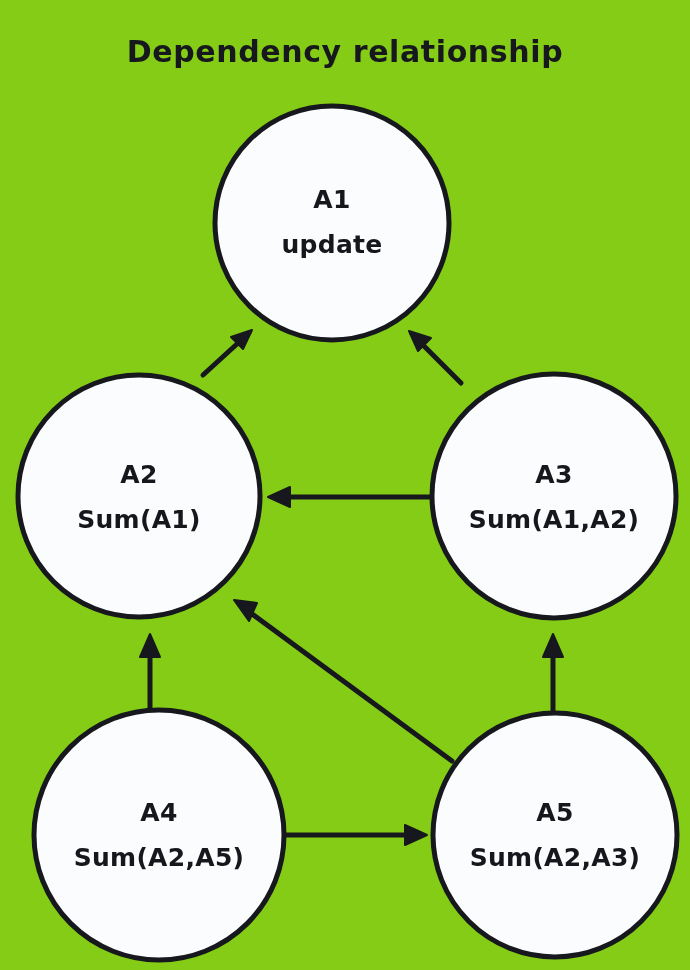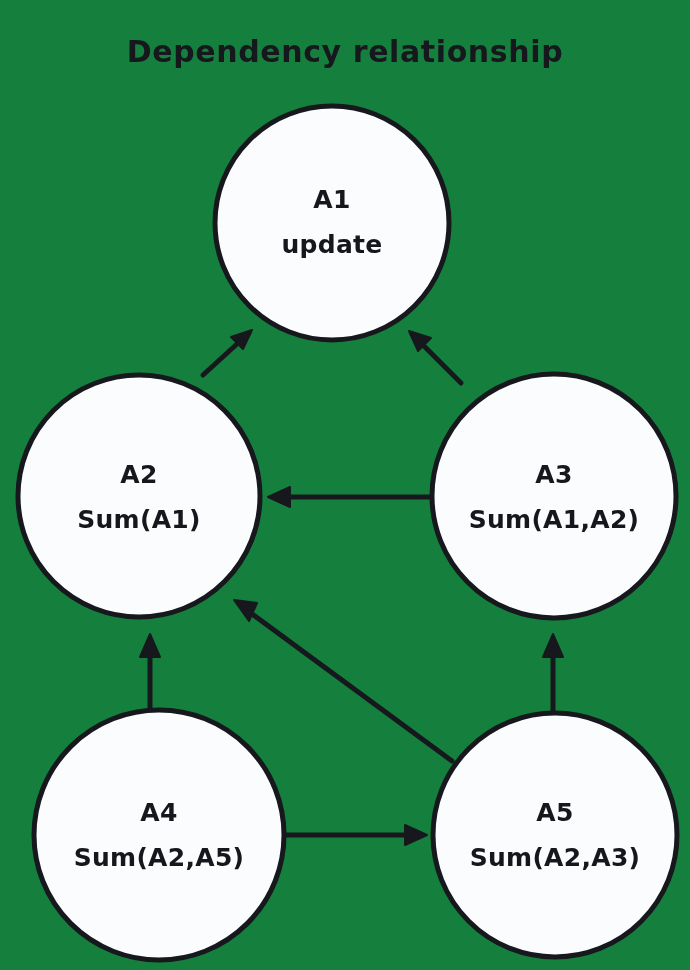--- a/index.html
+++ b/index.html
@@ -11,21 +11,21 @@
     width: 690px;
     height: 970px;
     background: #f7f9fb;
     font-family: "DejaVu Sans", sans-serif;
     overflow: hidden;
   }
   #diagram-root {
     position: relative;
     width: 690px;
     height: 970px;
-    background: #15803d;
+    background: #84cc16;
   }
   #diagram-svg {
     position: absolute;
     top: 0;
     left: 0;
     width: 690px;
     height: 970px;
     display: block;
   }
   .diagram-title {

